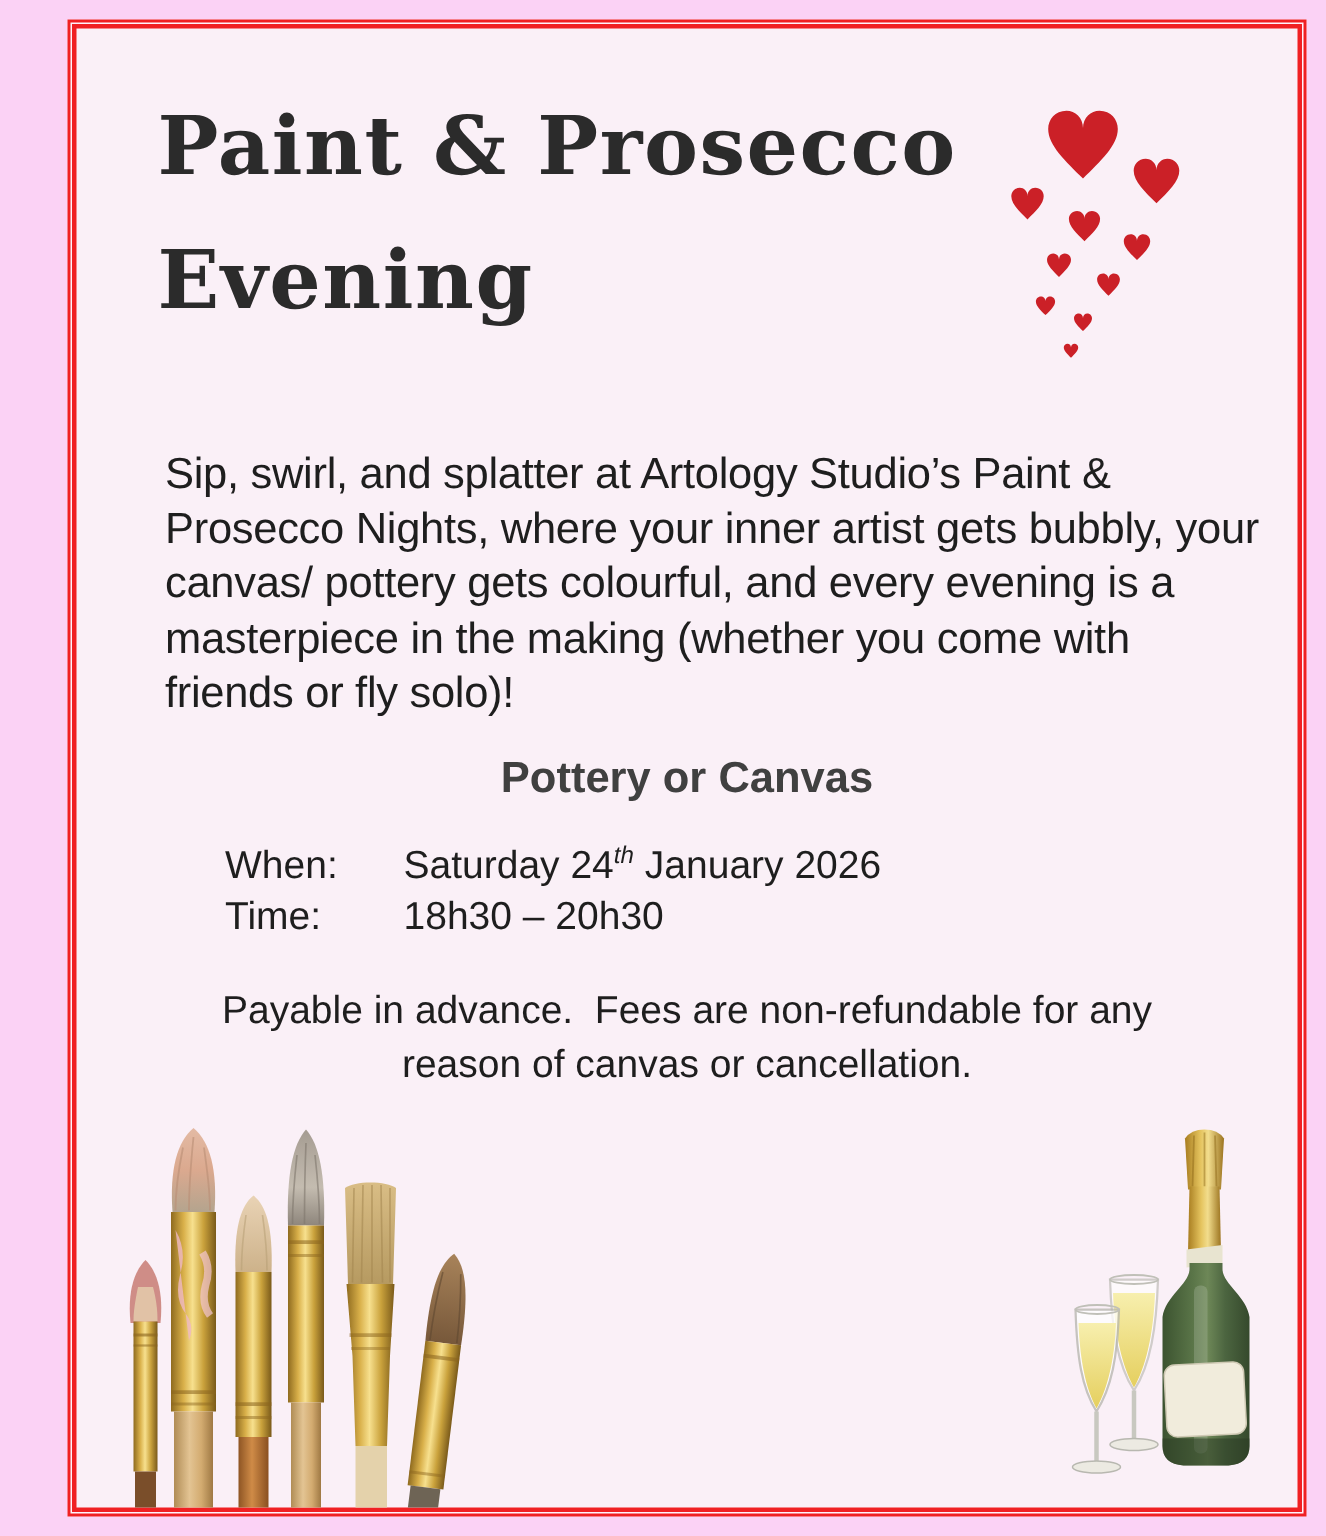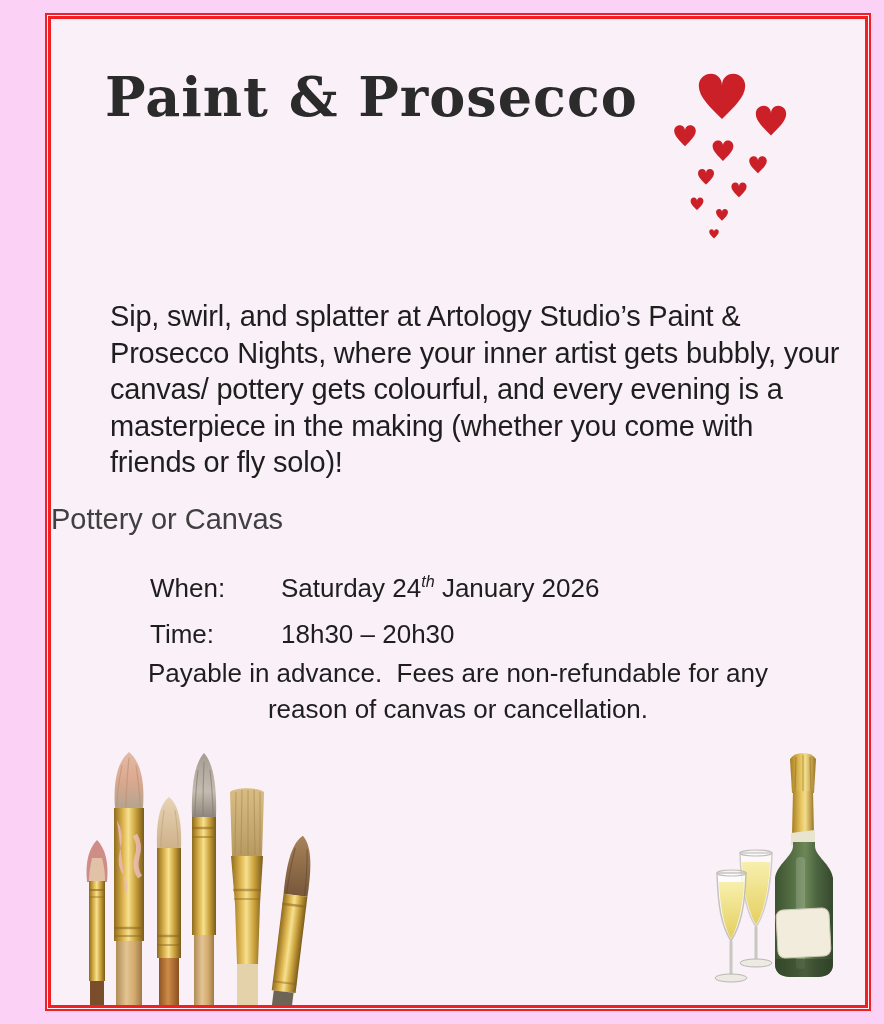--- a/index.html
+++ b/index.html
@@ -7,22 +7,22 @@
     --heart-red:#cb2027; --title-color:#2b2b2b; --text-color:#1e1e1e; --subtitle-color:#404040;
   }
   *{margin:0;padding:0;box-sizing:border-box;}
   html,body{width:884px;height:1024px;overflow:hidden;}
   body{background:var(--bg-outer);font-family:"Liberation Sans",sans-serif;color:var(--text-color);}
   .frame{position:absolute;left:13px;top:13px;right:13px;bottom:13px;border:2px solid var(--border-red);background:#fef2fb;padding:1px;margin-left:32px;}
   .frame-inner{position:relative;width:100%;height:100%;border:3px solid var(--border-red);background:var(--bg-inner);overflow:hidden;}
   .title{position:absolute;left:54px;top:34px;font-family:"DejaVu Serif",serif;font-weight:bold;font-size:54px;line-height:89px;color:var(--title-color);letter-spacing:1px;}
   .hearts{position:absolute;left:611px;top:41px;}
   .intro{position:absolute;left:59px;top:279px;font-size:29px;line-height:36.5px;white-space:pre;letter-spacing:-0.2px;}
-  .subtitle{position:absolute;left:0;right:0;top:484px;text-align:left;font-size:29px;font-weight:normal;color:var(--subtitle-color);}
-  .schedule{position:absolute;left:99px;top:552px;display:grid;grid-template-columns:119px auto;font-size:26px;line-height:34px;gap:12px;}
+  .subtitle{position:absolute;left:0;right:0;top:484px;text-align:center;font-size:29px;font-weight:bold;color:var(--subtitle-color);}
+  .schedule{position:absolute;left:99px;top:540px;display:grid;grid-template-columns:119px auto;font-size:26px;line-height:34px;}
   .schedule sup{font-size:0.62em;vertical-align:super;line-height:0;font-style:italic;}
   .note{position:absolute;left:0;right:0;top:636px;text-align:center;font-size:26px;line-height:36px;white-space:pre-wrap;}
   .brushes{position:absolute;left:21px;top:721px;}
   .bottle-group{position:absolute;left:646px;top:726px;}
   .logo{position:absolute;left:356px;top:846px;width:215px;height:130px;}
   .splash{position:absolute;filter:blur(2px);}
   .splash.pink{left:6px;top:26px;width:110px;height:94px;border-radius:48% 52% 55% 45%/58% 42% 60% 40%;
     background:radial-gradient(closest-side,rgba(235,84,142,.85),rgba(235,84,142,.42) 62%,rgba(235,84,142,0) 80%);}
   .splash.yellow{left:108px;top:6px;width:104px;height:108px;border-radius:55% 45% 50% 50%/45% 55% 42% 58%;
     background:radial-gradient(closest-side,rgba(231,183,28,.92),rgba(231,183,28,.45) 60%,rgba(231,183,28,0) 80%);}
@@ -31,20 +31,21 @@
   .logo-tagline{position:relative;z-index:1;padding-left:46px;font-family:"Liberation Mono",monospace;font-weight:bold;font-size:9px;letter-spacing:1.6px;margin-top:6px;color:#2a2a2a;}
 </style>
 </head>
 <body>
 
 <div class="frame">
   <div class="frame-inner">
 
     <div class="title">
       <div>Paint &amp; Prosecco</div>
+      <div>Evening</div>
     </div>
 
     <svg class="hearts" width="150" height="200" viewBox="0 0 150 200">
       <defs>
         <path id="heart" d="M50 30 C50 18 41 10 31 10 C18 10 10 20 10 31 C10 50 30 68 50 88 C70 68 90 50 90 31 C90 20 82 10 69 10 C59 10 50 18 50 30 Z"></path>
       </defs>
       <g fill="var(--heart-red)">
         <use href="#heart" transform="translate(31,8) scale(0.58)"></use>
         <use href="#heart" transform="translate(90,42) scale(0.38)"></use>
         <use href="#heart" transform="translate(9.5,62.5) scale(0.27)"></use>

